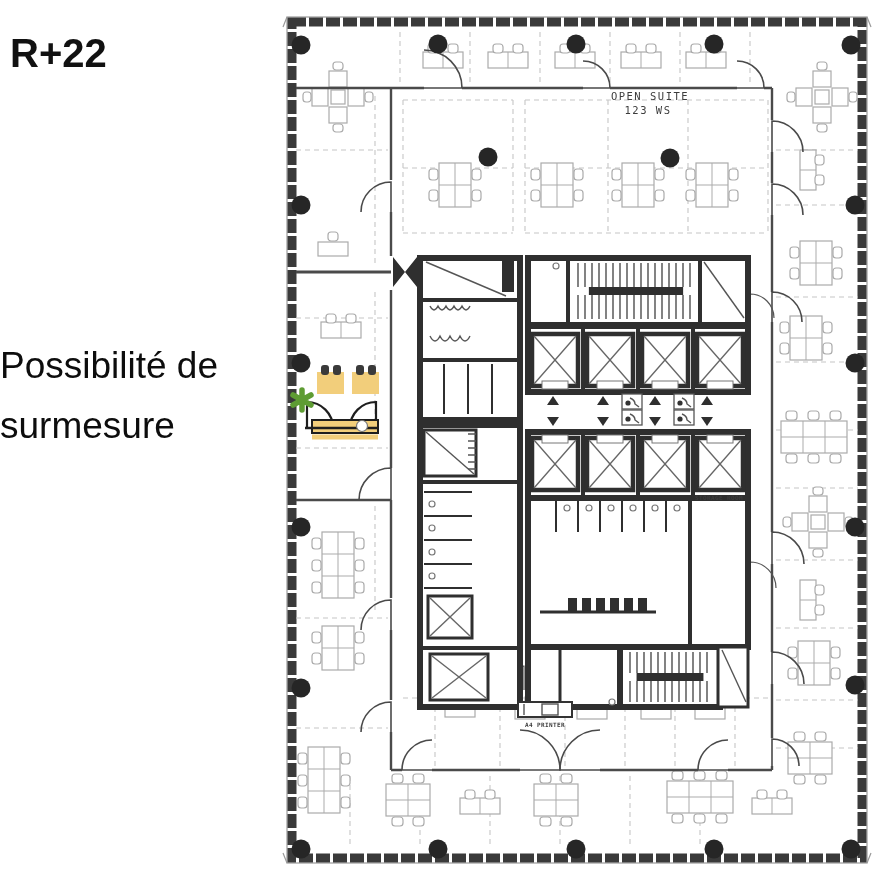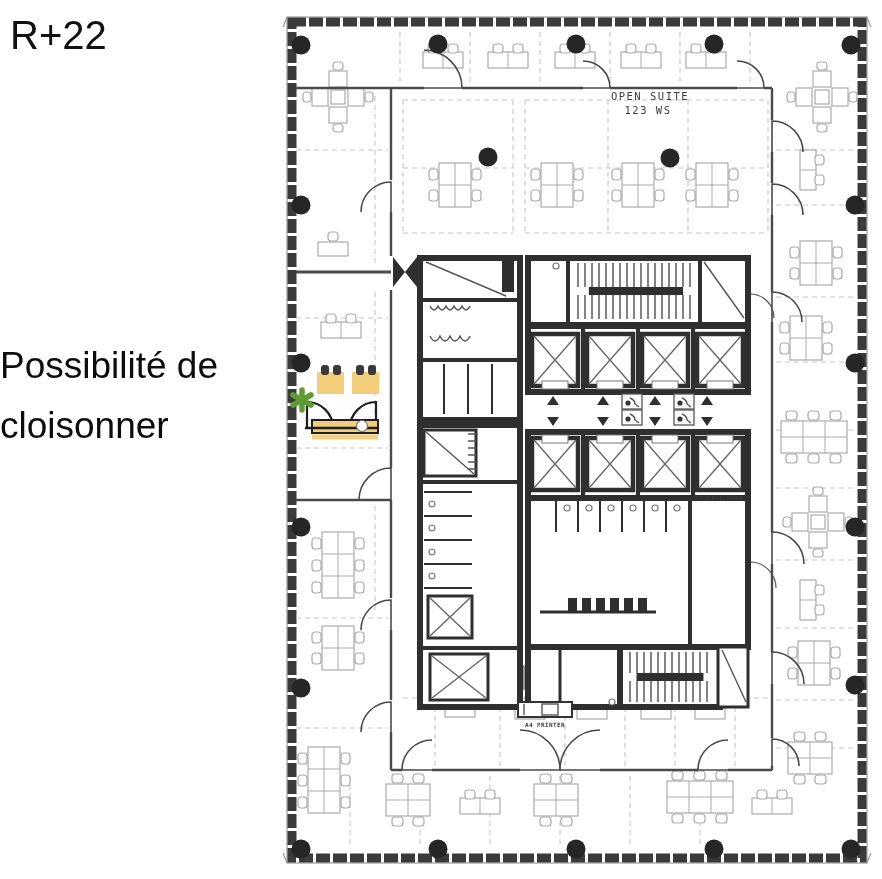--- a/index.html
+++ b/index.html
@@ -1,18 +1,18 @@
 <!DOCTYPE html>
 <html><head>
 <meta charset="utf-8">
 <style>
   html,body{margin:0;padding:0;background:#fff;}
   #stage{position:relative;width:882px;height:879px;background:#fff;overflow:hidden;
          font-family:"Liberation Sans", sans-serif;}
-  #floor-title{position:absolute;top:13px;left:10px;font-size:40px;font-weight:400;color:#111;}
+  #floor-title{position:absolute;top:31px;left:10px;font-size:40px;font-weight:700;color:#111;}
   #note{position:absolute;top:336px;left:0;width:294px;text-align:left;color:#0d0d0d;
         font-size:37px;line-height:60px;font-weight:400;}
   svg{position:absolute;top:0;left:0;}
   .facade{fill:none;stroke:#3a3a3a;stroke-width:9;stroke-dasharray:14 3;}
   .facade-edge{fill:none;stroke:#9a9a9a;stroke-width:1.2;}
   .col{fill:#262626;stroke:none;}
   .dash{stroke:#c6c6c6;stroke-width:1.1;stroke-dasharray:5 4;fill:none;}
   .furn{fill:#ffffff;stroke:#ababab;stroke-width:1.2;}
   .furnl{stroke:#ababab;stroke-width:1;fill:none;}
   .bnd{stroke:#4a4a4a;stroke-width:2.4;fill:none;}
@@ -43,21 +43,21 @@
 </style>
 </head>
 <body>
 
 <div id="stage">
 
   <div id="floor-title">R+22</div>
 
   <div id="note">
     <div>Possibilité de</div>
-    <div>cloisonner</div>
+    <div>surmesure</div>
   </div>
 
   <svg id="plan" width="882" height="879" viewBox="0 0 882 879">
     <defs>
       <g id="sym-quad">
         <rect x="-16" y="-22" width="32" height="44" class="furn"></rect>
         <line x1="0" y1="-22" x2="0" y2="22" class="furnl"></line>
         <line x1="-16" y1="0" x2="16" y2="0" class="furnl"></line>
         <rect x="-26" y="-16" width="9" height="11" rx="3" class="furn"></rect>
         <rect x="-26" y="5" width="9" height="11" rx="3" class="furn"></rect>

